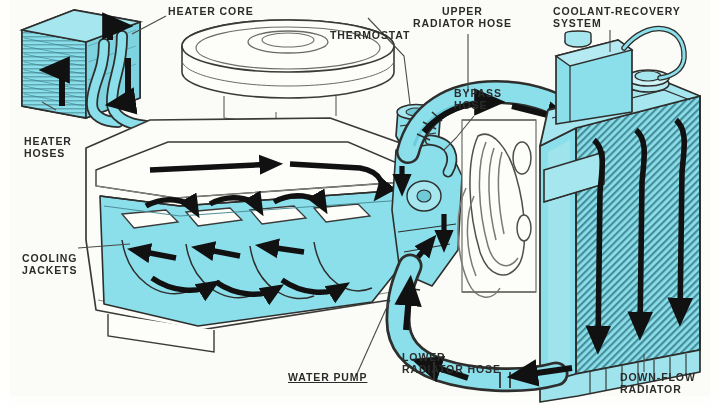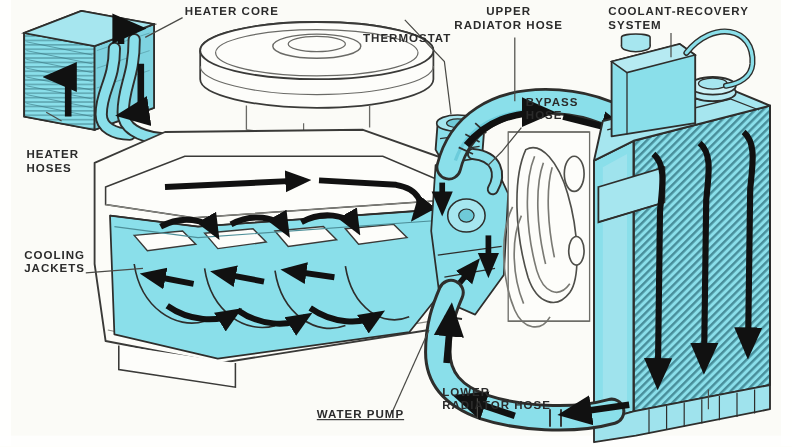--- a/index.html
+++ b/index.html
@@ -289,28 +289,30 @@
 <div class="lbl" style="left:168px;top:6px;">HEATER CORE</div>
 
 <div class="lbl" style="left:330px;top:6px;margin-top:24px;">THERMOSTAT</div>
 
 <div class="lbl" style="left:413px;top:6px;text-align:center;">UPPER
 RADIATOR HOSE</div>
 
 <div class="lbl" style="left:553px;top:6px;">COOLANT-RECOVERY
 SYSTEM</div>
 
-<div class="lbl" style="left:478px;top:88px;">BYPASS
+<div class="lbl" style="left:454px;top:88px;">BYPASS
 HOSE</div>
 
 <div class="lbl" style="left:24px;top:112px;margin-top:24px;">HEATER
 HOSES</div>
 
-<div class="lbl" style="left:22px;top:227px;text-align:right;">COOLING
+<div class="lbl" style="left:22px;top:253px;text-align:right;">COOLING
 JACKETS</div>
 
 <div class="lbl" style="left:288px;top:372px;text-decoration:underline;">WATER PUMP</div>
 
 <div class="lbl" style="left:402px;top:352px;">LOWER
 RADIATOR HOSE</div>
 
+<div class="lbl" style="left:620px;top:372px;">DOWN-FLOW
+RADIATOR</div>
 
 </div>
 
 </body></html>

